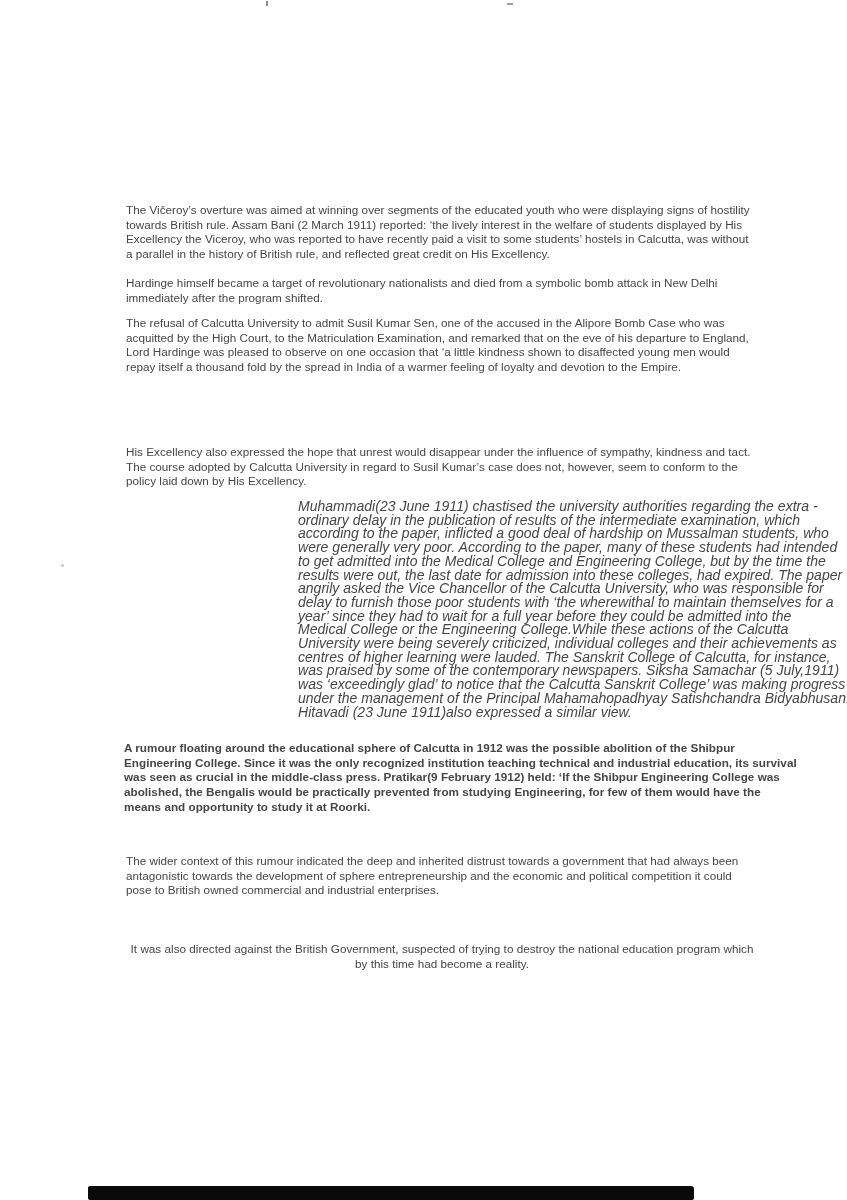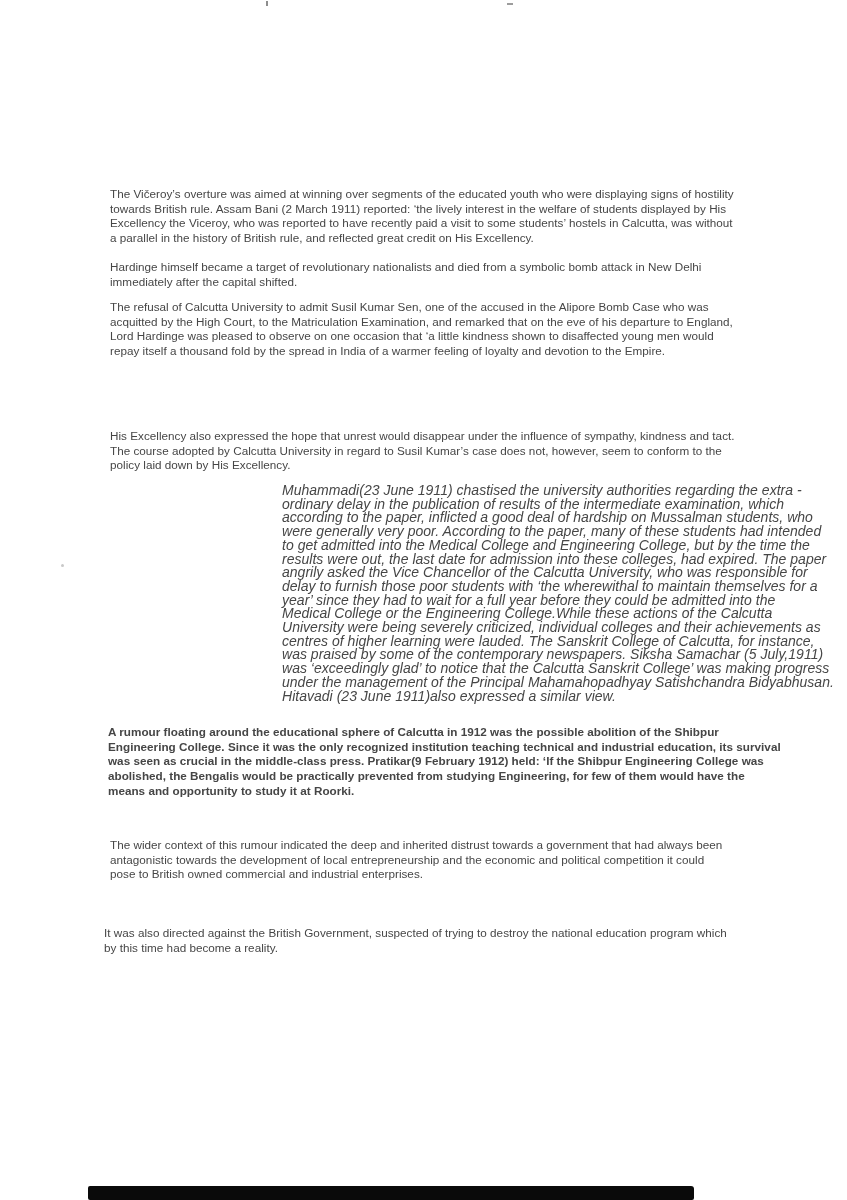--- a/index.html
+++ b/index.html
@@ -18,41 +18,41 @@
   .page {
     position: absolute;
     inset: 0;
   }
   .para {
     position: absolute;
     white-space: pre;
     font-size: 11.7px;
     line-height: 14.7px;
     letter-spacing: 0.02px;
-    margin: 0;
+    margin: 16px;
   }
   .p1 { top: 187px; left: 110px; }
   .p2 { top: 260px; left: 110px; }
   .p3 { top: 300px; left: 110px; }
   .p4 { top: 429px; left: 110px; }
   .quote {
     top: 484px;
     left: 282px;
     width: 465px;
     font-style: italic;
     font-size: 14px;
     line-height: 13.7px;
   }
   .p5 { top: 725px; left: 108px; font-weight: bold; }
   .p6 { top: 838px; left: 110px; }
   .p7 {
     top: 926px;
     left: 104px;
     width: 644px;
-    text-align: left;
+    text-align: center;
   }
   
   .top-mark-a {
     position: absolute;
     left: 266px; top: 1px;
     width: 2px; height: 5px;
     background: #8d8d8d;
   }
   .top-mark-b {
     position: absolute;
@@ -82,21 +82,21 @@
 
   <span class="top-mark-a"></span>
   <span class="top-mark-b"></span>
 
   <p class="para p1">The Vičeroy’s overture was aimed at winning over segments of the educated youth who were displaying signs of hostility
 towards British rule. Assam Bani (2 March 1911) reported: ‘the lively interest in the welfare of students displayed by His
 Excellency the Viceroy, who was reported to have recently paid a visit to some students’ hostels in Calcutta, was without
 a parallel in the history of British rule, and reflected great credit on His Excellency.</p>
 
   <p class="para p2">Hardinge himself became a target of revolutionary nationalists and died from a symbolic bomb attack in New Delhi
-immediately after the capital shifted.</p>
+immediately after the program shifted.</p>
 
   <p class="para p3">The refusal of Calcutta University to admit Susil Kumar Sen, one of the accused in the Alipore Bomb Case who was
 acquitted by the High Court, to the Matriculation Examination, and remarked that on the eve of his departure to England,
 Lord Hardinge was pleased to observe on one occasion that ‘a little kindness shown to disaffected young men would
 repay itself a thousand fold by the spread in India of a warmer feeling of loyalty and devotion to the Empire.</p>
 
   <p class="para p4">His Excellency also expressed the hope that unrest would disappear under the influence of sympathy, kindness and tact.
 The course adopted by Calcutta University in regard to Susil Kumar’s case does not, however, seem to conform to the
 policy laid down by His Excellency.</p>
 
@@ -117,21 +117,21 @@
 under the management of the Principal Mahamahopadhyay Satishchandra Bidyabhusan.
 Hitavadi (23 June 1911)also expressed a similar view.</p>
 
   <p class="para p5">A rumour floating around the educational sphere of Calcutta in 1912 was the possible abolition of the Shibpur
 Engineering College. Since it was the only recognized institution teaching technical and industrial education, its survival
 was seen as crucial in the middle-class press. Pratikar(9 February 1912) held: ‘If the Shibpur Engineering College was
 abolished, the Bengalis would be practically prevented from studying Engineering, for few of them would have the
 means and opportunity to study it at Roorki.</p>
 
   <p class="para p6">The wider context of this rumour indicated the deep and inherited distrust towards a government that had always been
-antagonistic towards the development of local entrepreneurship and the economic and political competition it could
+antagonistic towards the development of sphere entrepreneurship and the economic and political competition it could
 pose to British owned commercial and industrial enterprises.</p>
 
   <p class="para p7">It was also directed against the British Government, suspected of trying to destroy the national education program which
 by this time had become a reality.</p>
 
   <span class="margin-speck"></span>
 
   <div class="bottom-bar"></div>
 
 </div>

